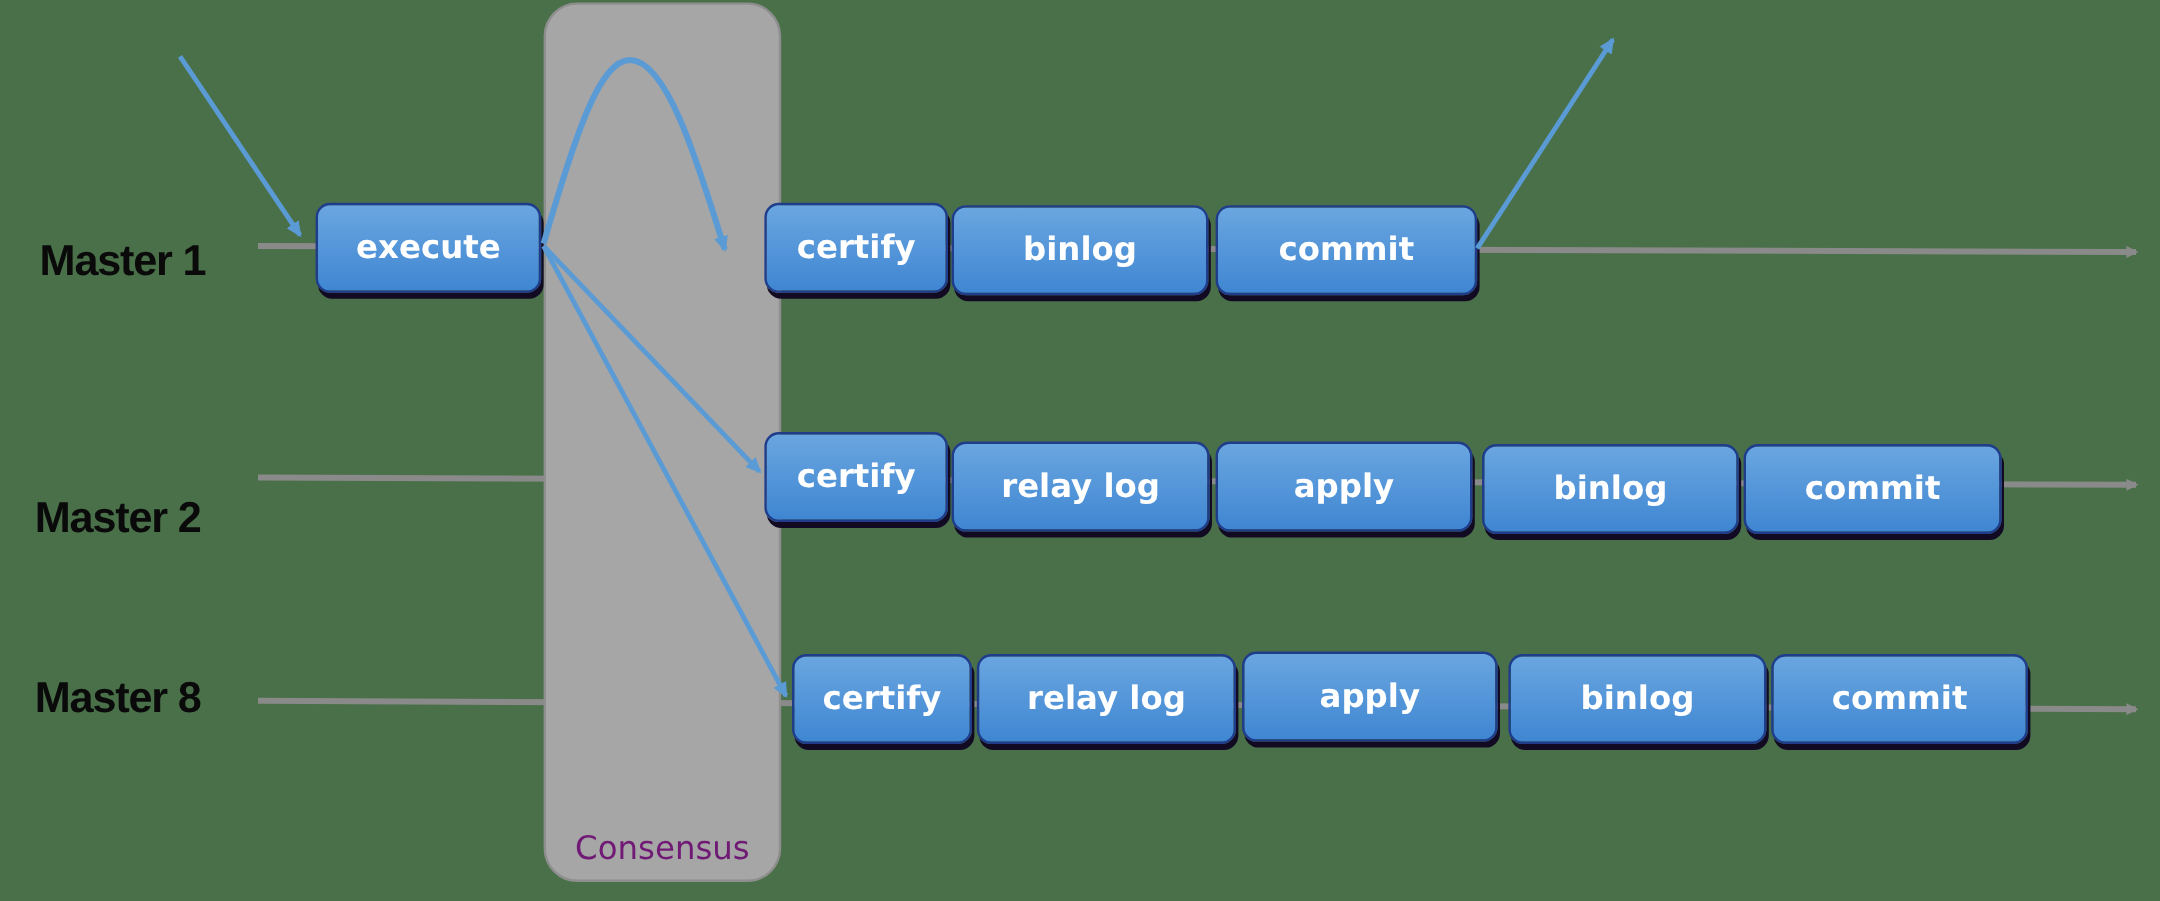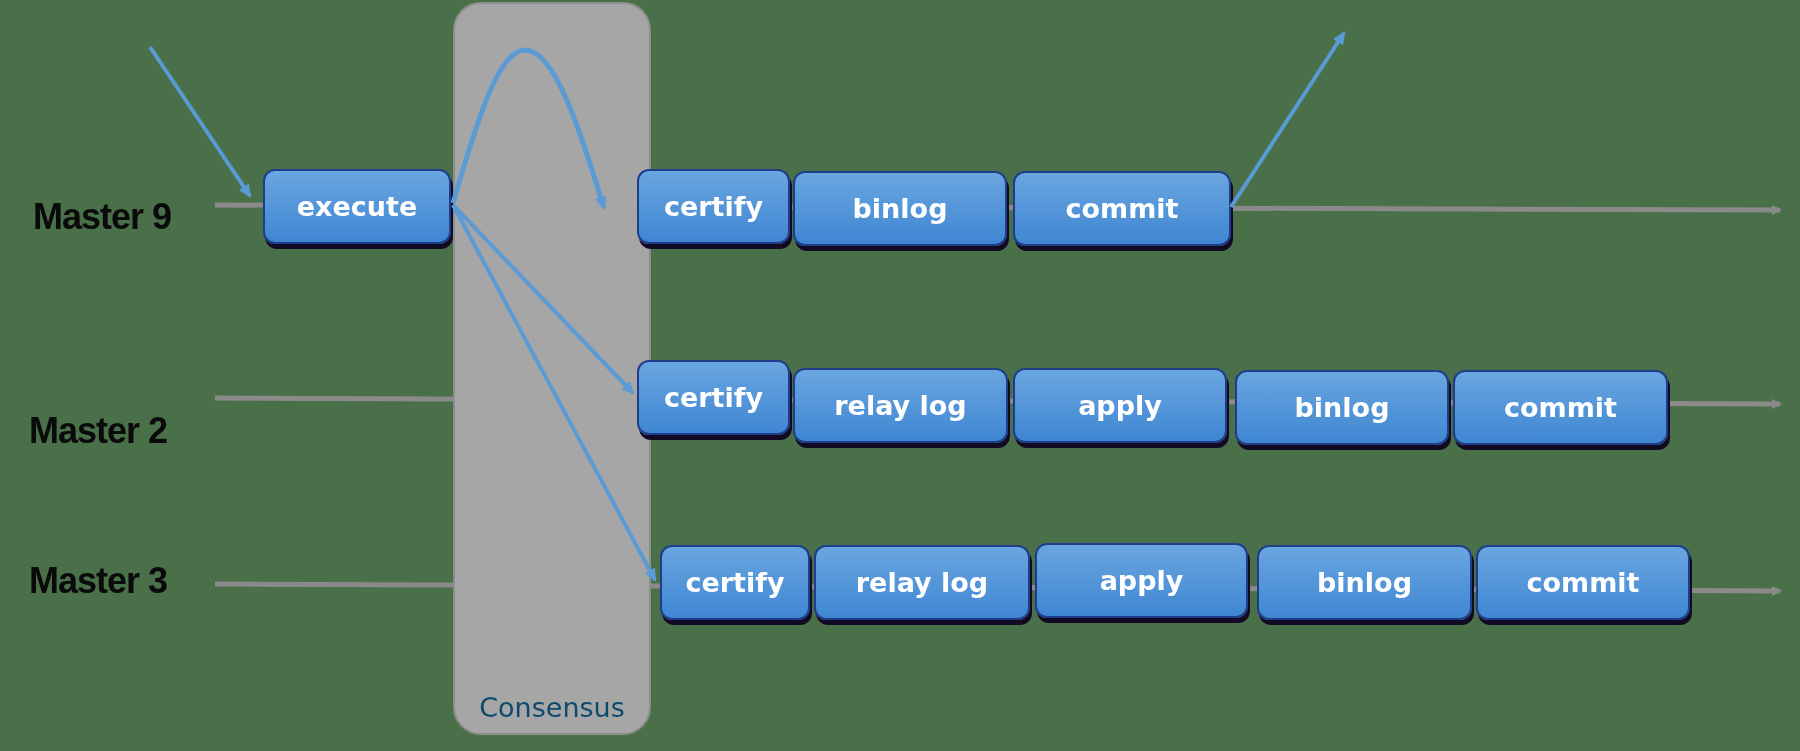--- a/index.html
+++ b/index.html
@@ -1,19 +1,19 @@
 <!DOCTYPE html>
 <html><head>
 <meta charset="utf-8">
 <style>
   html, body { margin:0; padding:0; }
   body { width:1800px; height:751px; background:#4a7049; position:relative; overflow:hidden; font-family:"DejaVu Sans", sans-serif; }
   .label { position:absolute; font-family:"Liberation Sans", sans-serif; font-size:36px; font-weight:bold; color:#0a0a0a; letter-spacing:-1px; }
   .consensus { position:absolute; left:453px; top:2px; width:198px; height:733px; background:#a6a6a6; border:2px solid #8e8e8e; border-radius:28px; box-sizing:border-box; }
-  .consensus-text { position:absolute; left:0; right:0; bottom:10px; text-align:center; font-family:"DejaVu Sans", sans-serif; font-size:27px; color:#0c4a6e; }
+  .consensus-text { position:absolute; left:0; right:0; bottom:10px; text-align:center; font-family:"DejaVu Sans", sans-serif; font-size:27px; color:#701a75; }
   .box { position:absolute; box-sizing:border-box; border-radius:12px; background:linear-gradient(#6aa6e0, #3f86d2); border:2px solid #1f3d8a; box-shadow:2px 5px 0 #120a22; color:#fff; font-family:"DejaVu Sans", sans-serif; font-weight:bold; font-size:27px; display:flex; align-items:center; justify-content:center; }
   svg.layer { position:absolute; left:0; top:0; }
 </style>
 </head>
 <body>
 
 <svg class="layer" width="1800" height="751">
   <defs>
     <marker id="grayhead" markerWidth="10" markerHeight="10" refX="8" refY="5" orient="auto" markerUnits="userSpaceOnUse">
       <path d="M0,0 L10,5 L0,10 z" fill="#8a8a8a"></path>
@@ -21,23 +21,23 @@
   </defs>
   <line x1="215" y1="205" x2="1780" y2="210" stroke="#8a8a8a" stroke-width="5" marker-end="url(#grayhead)"></line>
   <line x1="215" y1="398" x2="1780" y2="404" stroke="#8a8a8a" stroke-width="5" marker-end="url(#grayhead)"></line>
   <line x1="215" y1="584" x2="1780" y2="591" stroke="#8a8a8a" stroke-width="5" marker-end="url(#grayhead)"></line>
 </svg>
 
 <div class="consensus">
   <div class="consensus-text">Consensus</div>
 </div>
 
-<div class="label" style="left:33px;top:196px;">Master 9</div>
+<div class="label" style="left:33px;top:196px;">Master 1</div>
 <div class="label" style="left:29px;top:379px;margin-top:31px;">Master 2</div>
-<div class="label" style="left:29px;top:560px;">Master 3</div>
+<div class="label" style="left:29px;top:560px;">Master 8</div>
 
 <div class="box" style="left:263px;top:169px;width:188px;height:75px;">execute</div>
 <div class="box" style="left:637px;top:169px;width:153px;height:75px;">certify</div>
 <div class="box" style="left:793px;top:171px;width:214px;height:75px;">binlog</div>
 <div class="box" style="left:1013px;top:171px;width:218px;height:75px;">commit</div>
 
 <div class="box" style="left:637px;top:360px;width:153px;height:75px;">certify</div>
 <div class="box" style="left:793px;top:368px;width:215px;height:75px;">relay log</div>
 <div class="box" style="left:1013px;top:368px;width:214px;height:75px;">apply</div>
 <div class="box" style="left:1235px;top:370px;width:214px;height:75px;">binlog</div>

